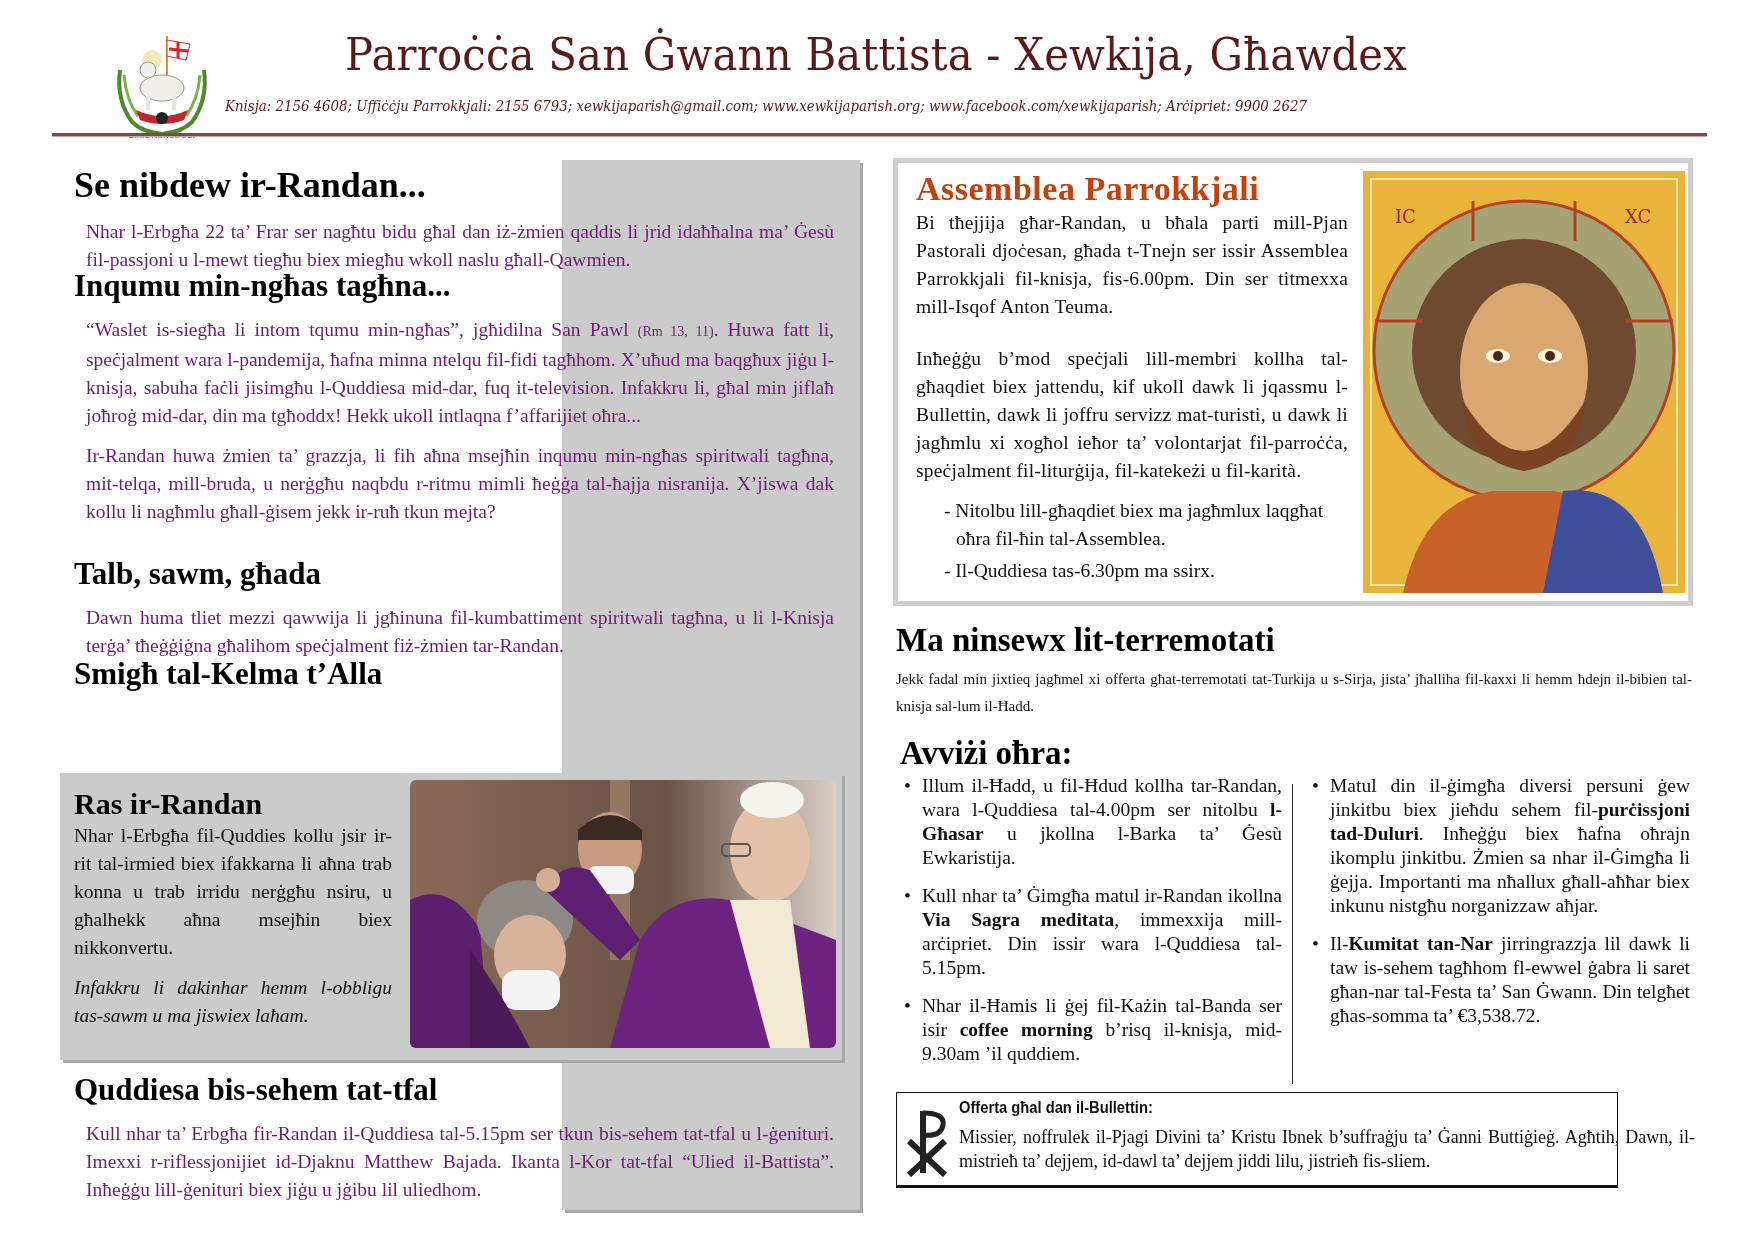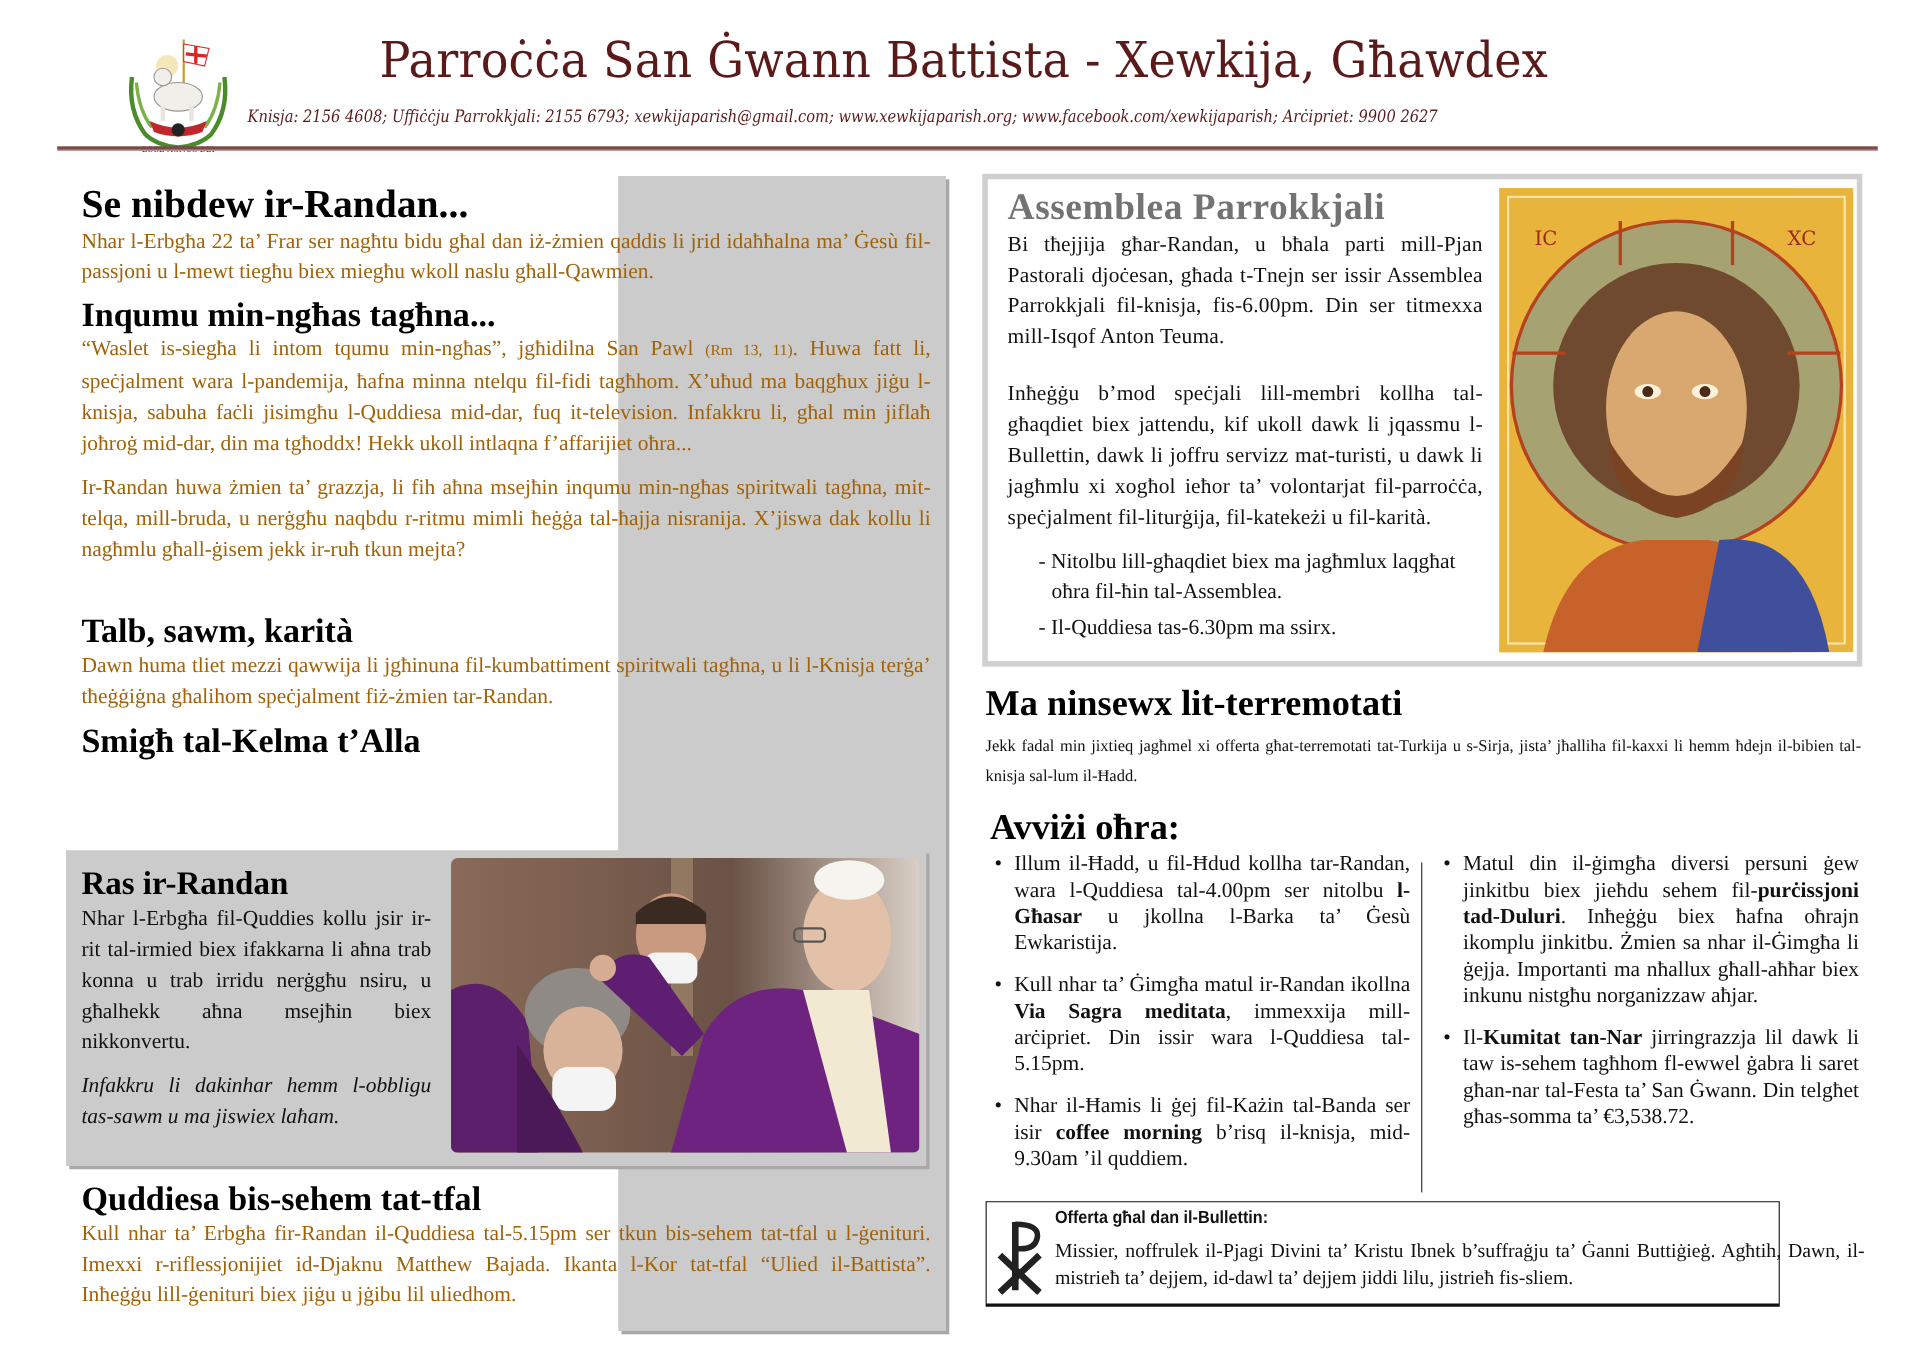--- a/index.html
+++ b/index.html
@@ -11,35 +11,35 @@
   .masthead-contact { position: absolute; left: 225px; top: 97px; font-family: "DejaVu Serif", serif; font-style: italic; font-size: 15.5px; color: #5b1a1a; white-space: nowrap; transform: scaleX(0.86); transform-origin: left top; }
   .header-rule { position: absolute; left: 52px; top: 133px; width: 1655px; height: 3px; background: #7a4a4a; border-bottom: 1px solid #c9a7a7; }
 
   
   .grey-tall { position: absolute; left: 562px; top: 160px; width: 298px; height: 1050px; background: #cbcbcb; box-shadow: 3px 3px 0 #a8a8a8; }
   .grey-ras { position: absolute; left: 60px; top: 773px; width: 782px; height: 287px; background: #cbcbcb; box-shadow: 3px 3px 0 #a8a8a8; }
 
   
   .sec { position: absolute; left: 74px; width: 772px; }
   .h-left { font-family: "Liberation Serif", serif; font-weight: bold; font-size: 31px; margin: 0; line-height: 36px; color: #000; }
-  .p-left { font-size: 19.5px; line-height: 28px; margin: 0; text-align: justify; color: #a16207; }
+  .p-left { font-size: 19.5px; line-height: 28px; margin: 12px; text-align: justify; color: #701a75; }
   .p-left.gap { margin-top: 12px; }
   .ref { font-size: 14px; }
 
   
   .ras-text { position: absolute; left: 74px; top: 786px; width: 318px; }
   .ras-text .h-left { font-size: 30px; line-height: 36px; }
   .ras-text p { font-size: 19.5px; line-height: 28px; margin: 0; text-align: justify; }
   .ras-text p.italic { font-style: italic; margin-top: 12px; }
   .photo { position: absolute; left: 410px; top: 780px; width: 426px; height: 268px; overflow: hidden; border-radius: 6px; box-shadow: 0 0 14px 6px #cbcbcb inset; }
 
   
   .assemblea { position: absolute; left: 893px; top: 158px; width: 800px; height: 448px; border: 5px solid #cfcfcf; background: #fff; box-sizing: border-box; }
   .assemblea-text { position: absolute; left: 18px; top: 6px; width: 432px; }
-  .h-right { font-family: "Liberation Serif", serif; font-weight: bold; font-size: 34px; margin: 0; line-height: 40px; color: #737373; letter-spacing: 0.5px; }
+  .h-right { font-family: "Liberation Serif", serif; font-weight: bold; font-size: 34px; margin: 0; line-height: 40px; color: #c2410c; letter-spacing: 0.5px; }
   .assemblea-text p { font-size: 19.5px; line-height: 28px; margin: 0; text-align: justify; letter-spacing: 0.2px; }
   .assemblea-text p.gap { margin-top: 24px; }
   .assemblea-text ul { list-style: none; padding: 0; margin: 12px 0 0 28px; }
   .assemblea-text li { font-size: 19.5px; line-height: 28px; margin-bottom: 4px; text-indent: -12px; padding-left: 12px; }
   .icon-painting { position: absolute; left: 465px; top: 8px; width: 266px; height: 422px; background: #e4b53a; }
 
   
   .terr { position: absolute; left: 896px; top: 620px; width: 800px; }
   .terr .h-left { font-size: 33px; line-height: 40px; }
   .terr p { font-size: 15px; line-height: 27px; margin: 6px 4px 0 0; text-align: justify; font-family: Liberation Serif, serif; }
@@ -92,21 +92,21 @@
   <p class="p-left">Nhar l-Erbgħa 22 ta’ Frar ser nagħtu bidu għal dan iż-żmien qaddis li jrid idaħħalna ma’ Ġesù fil-passjoni u l-mewt tiegħu biex miegħu wkoll naslu għall-Qawmien.</p>
 </section>
 
 <section class="sec" style="top:268px;">
   <h2 class="h-left">Inqumu min-ngħas tagħna...</h2>
   <p class="p-left"><span>“Waslet is-siegħa li intom tqumu min-ngħas”, jgħidilna San Pawl </span><span class="ref">(Rm 13, 11)</span><span>. Huwa fatt li, speċjalment wara l-pandemija, ħafna minna ntelqu fil-fidi tagħhom. X’uħud ma baqgħux jiġu l-knisja, sabuha faċli jisimgħu l-Quddiesa mid-dar, fuq it-television. Infakkru li, għal min jiflaħ joħroġ mid-dar, din ma tgħoddx! Hekk ukoll intlaqna f’affarijiet oħra...</span></p>
   <p class="p-left gap">Ir-Randan huwa żmien ta’ grazzja, li fih aħna msejħin inqumu min-ngħas spiritwali tagħna, mit-telqa, mill-bruda, u nerġgħu naqbdu r-ritmu mimli ħeġġa tal-ħajja nisranija. X’jiswa dak kollu li nagħmlu għall-ġisem jekk ir-ruħ tkun mejta?</p>
 </section>
 
 <section class="sec" style="top:556px;">
-  <h2 class="h-left">Talb, sawm, karità</h2>
+  <h2 class="h-left">Talb, sawm, għada</h2>
   <p class="p-left">Dawn huma tliet mezzi qawwija li jgħinuna fil-kumbattiment spiritwali tagħna, u li l-Knisja terġa’ tħeġġiġna għalihom speċjalment fiż-żmien tar-Randan.</p>
 </section>
 
 <section class="sec" style="top:656px;">
   <h2 class="h-left">Smigħ tal-Kelma t’Alla</h2>
 </section>
 
 <section class="ras-text">
   <h2 class="h-left">Ras ir-Randan</h2>
   <p>Nhar l-Erbgħa fil-Quddies kollu jsir ir-rit tal-irmied biex ifakkarna li aħna trab konna u trab irridu nerġgħu nsiru, u għalhekk aħna msejħin biex nikkonvertu.</p>

